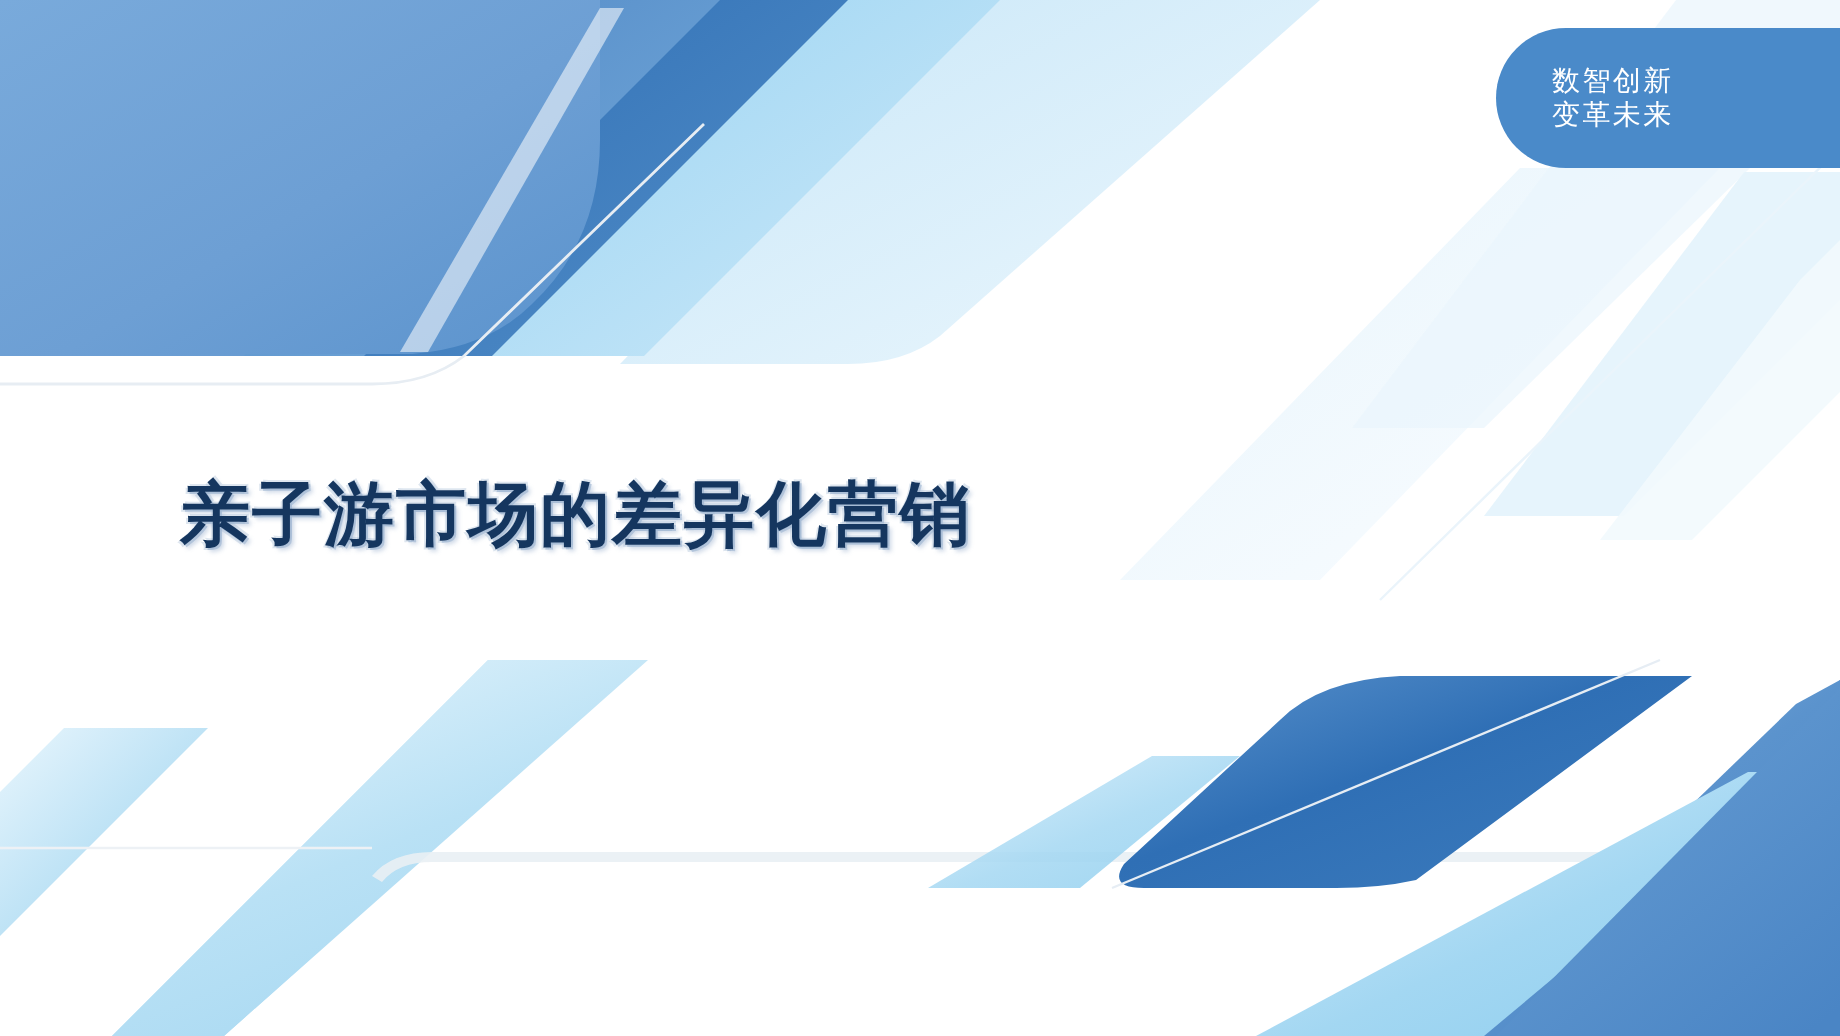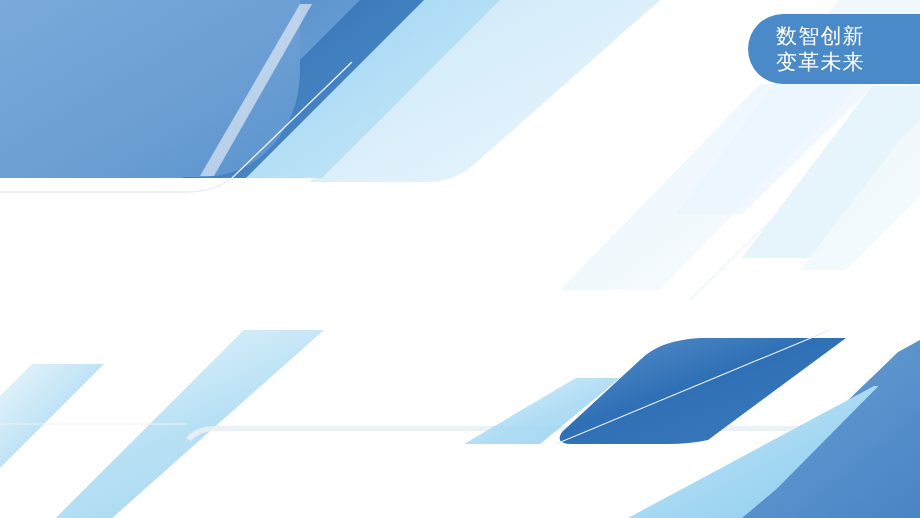--- a/index.html
+++ b/index.html
@@ -42,21 +42,21 @@
     color: #ffffff;
     display: flex;
     flex-direction: column;
     align-items: flex-start;
     justify-content: center;
     box-sizing: border-box;
     padding-left: 28px;
     line-height: 1.22;
   }
   .badge-line {
-    font-size: 21px;
+    font-size: 14px;
     letter-spacing: 1.2px;
     white-space: nowrap;
     color: #ffffff;
   }
 
   
   .title {
     position: absolute;
     left: 90px;
     top: 234px;
@@ -285,14 +285,15 @@
     <path d="M 920,344 L 920,518 L 748,518 Z" fill="url(#gBRTri)"></path>
 
     <path d="M 0,424 L 186,424" fill="none" stroke="#edf1f5" stroke-width="1.2"></path>
   </svg>
 
   <div class="badge">
     <span class="badge-line">数智创新</span>
     <span class="badge-line">变革未来</span>
   </div>
 
+  <div class="title">亲子游市场的差异化营销</div>
 
 </div>
 
 </body></html>

